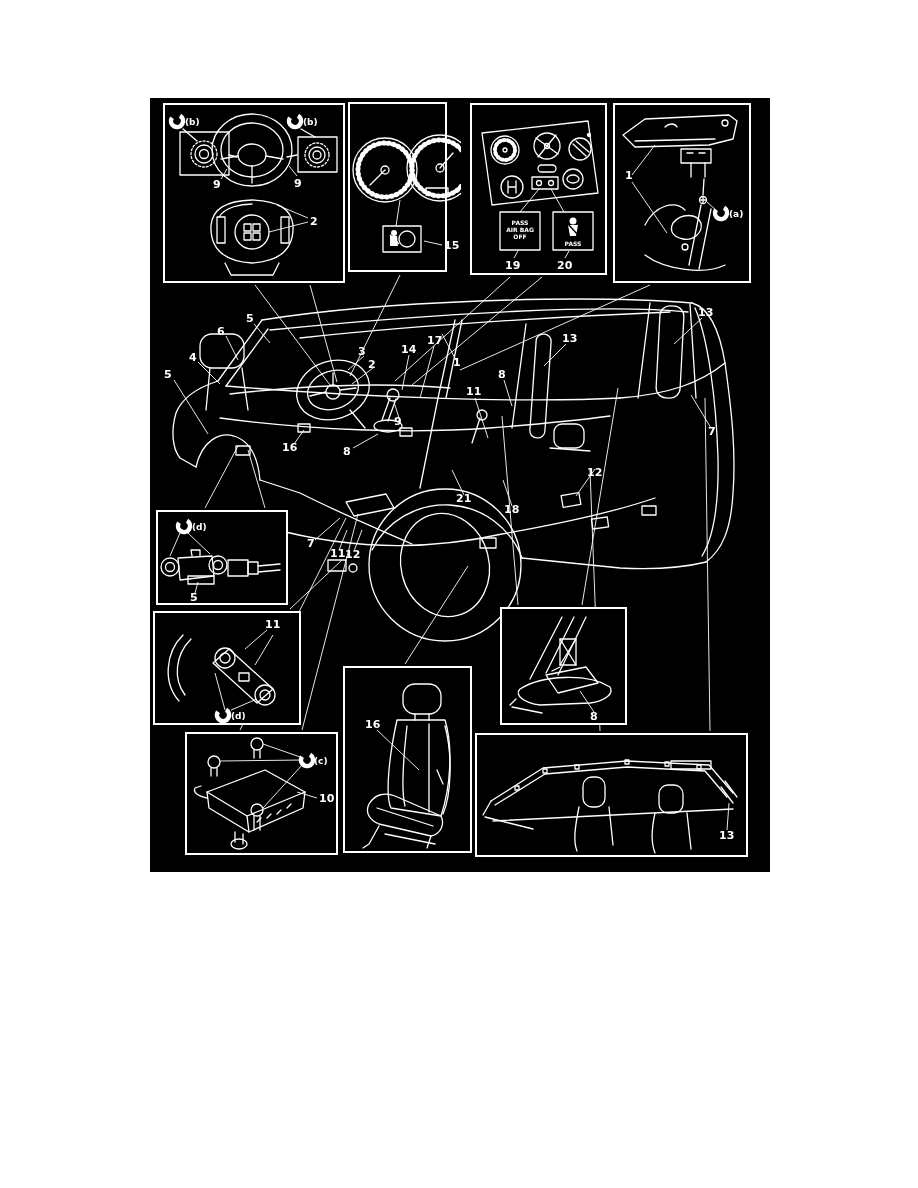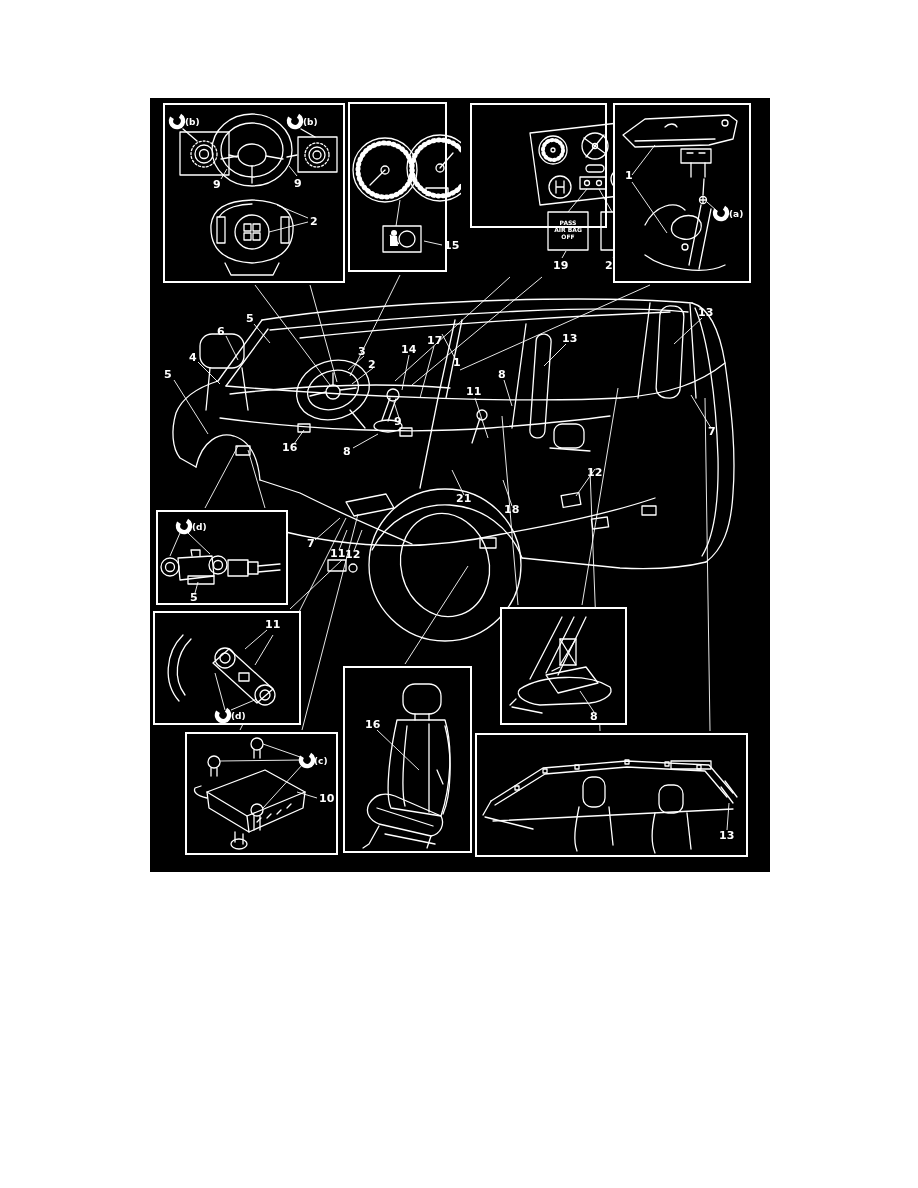--- a/index.html
+++ b/index.html
@@ -231,21 +231,21 @@
           <path d="M40,132 L47,132 L48,142 L40,142 Z" fill="#fff"></path>
           <path d="M40,131 L49,140" stroke="#fff" stroke-width="1.4"></path>
           <circle class="ln" cx="57" cy="135" r="8"></circle>
         </g>
       </g>
       <path class="thin" d="M92,141 L74,137"></path>
       <text class="co" x="94" y="145">15</text>
     </svg>
   </div>
 
-  <div class="inset" style="left:320px; top:5px; width:137px; height:125px;padding-left:48px;">
+  <div class="inset" style="left:320px; top:5px; width:137px; height:172px;">
     <svg width="133" height="168" viewBox="0 0 133 168">
       <g class="ln">
         <path d="M10,28 L116,16 L126,88 L20,100 Z"></path>
         <circle cx="33" cy="45" r="14"></circle>
         <circle cx="33" cy="45" r="10" stroke-width="4" stroke-dasharray="1.5 3"></circle>
         <circle cx="33" cy="45" r="2"></circle>
         <circle cx="75" cy="41" r="13"></circle>
         <path d="M75,41 L64,33 M75,41 L84,30 M75,41 L86,49 M75,41 L66,52"></path>
         <circle cx="75" cy="41" r="2.5"></circle>
         <circle cx="108" cy="44" r="11"></circle>

